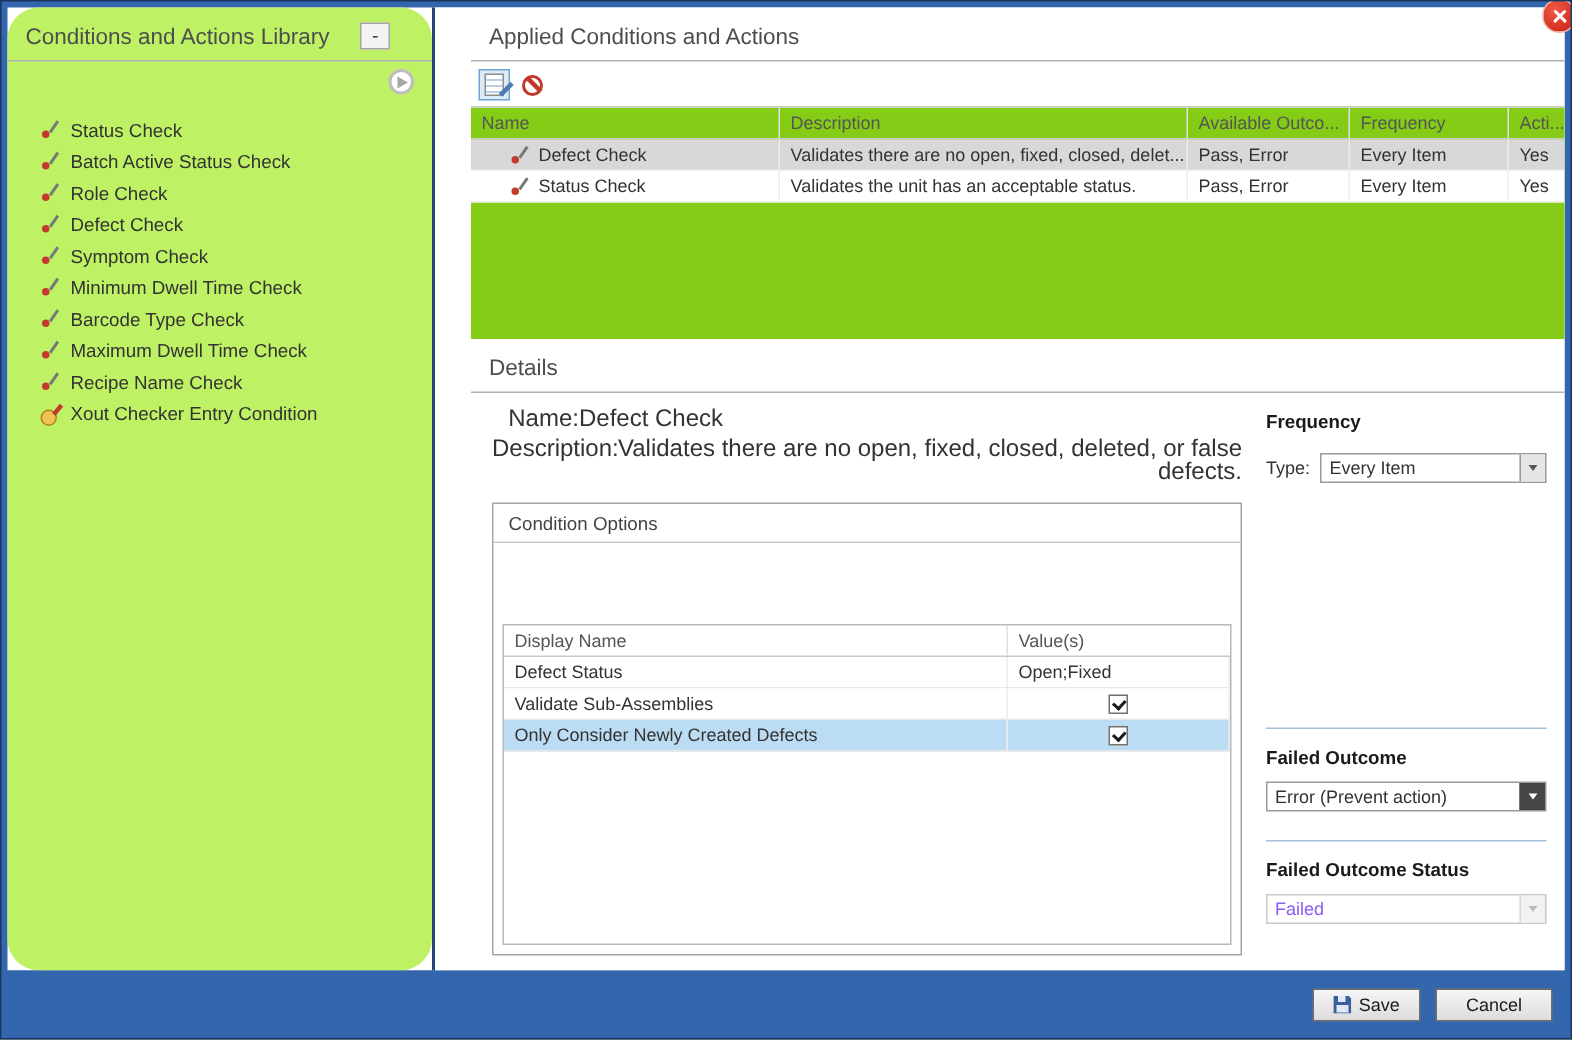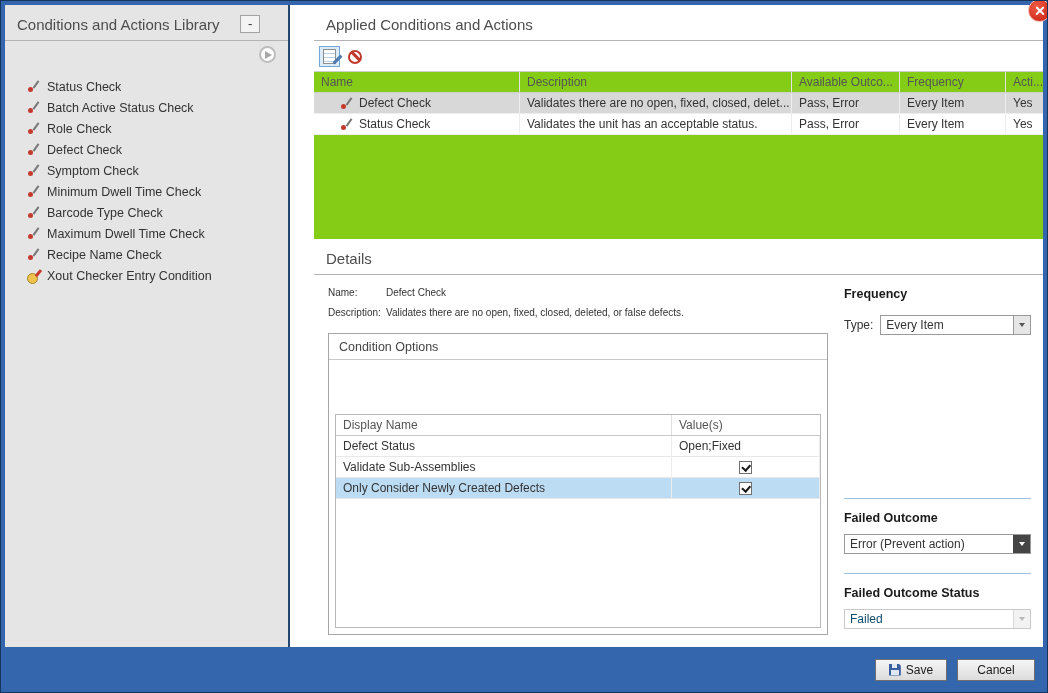--- a/index.html
+++ b/index.html
@@ -12,21 +12,21 @@
     background: #3466ad;
     border: 1px solid #17355d;
     overflow: hidden;
   }
   .content {
     position: absolute; top: 4px; left: 4px; right: 4px; bottom: 45px;
     display: flex; background: #fff;
   }
 
   
-  .left-panel { width: 300px; background: #e5e5e5; display: flex; flex-direction: column; }
+  .left-panel { width: 300px; background: #bef264; display: flex; flex-direction: column; border-radius: 21px; }
   .panel-divider { width: 2px; background: #23476f; }
 
   .lib-header {
     display: flex; align-items: center; justify-content: space-between;
     padding: 10px 28px 7px 12px; border-bottom: 1px solid #b3b3b3;
   }
   .lib-title { font-size: 15px; color: #4d4d4d; }
   .collapse-btn {
     width: 20px; height: 18px; font-size: 13px; line-height: 14px;
     border: 1px solid #a3a3a3; background: #f3f3f3; color: #333;
@@ -96,21 +96,21 @@
   .grid-row { display: flex; height: 21px; line-height: 20px; color: #333; border-bottom: 1px solid #ededed; background: #fff; }
   .grid-row.selected { background: #d8d8d8; }
   .gr-cell { padding-left: 7px; border-right: 1px solid #ededed; overflow: hidden; white-space: nowrap; }
   .col-name { width: 206px; } .col-desc { width: 272px; } .col-avail { width: 108px; } .col-freq { width: 106px; }
   .col-act { flex: 1; border-right: none; }
   .name-cell { display: flex; align-items: center; gap: 6px; padding-left: 26px; }
 
   .details-section { flex: 1; display: flex; flex-direction: column; }
   .details-body { flex: 1; display: flex; padding: 10px 12px 10px 14px; }
   .details-left { width: 500px; display: flex; flex-direction: column; }
-  .kv-row { display: flex; font-size: 10px; color: #333; margin-bottom: 5px; line-height: 15px; }
+  .kv-row { display: flex; font-size: 16px; color: #333; margin-bottom: 5px; line-height: 15px; text-align: right; }
   .kv-label { width: 58px; flex: 0 0 58px; }
 
   .cond-box { margin-top: 8px; border: 1px solid #a6a6a6; height: 302px; display: flex; flex-direction: column; gap: 48px; }
   .cond-box-title { font-size: 12.5px; color: #444; padding: 6px 10px 5px; border-bottom: 1px solid #c9c9c9; }
   .cond-table { margin: 6px; border: 1px solid #b8b8b8; flex: 1; background: #fff; font-size: 12px; overflow: hidden; }
   .ct-header { display: flex; height: 21px; line-height: 20px; color: #555; border-bottom: 1px solid #c9c9c9; }
   .ct-h-cell { padding-left: 7px; border-right: 1px solid #e0e0e0; }
   .ct-col-name { width: 336px; } .ct-col-val { flex: 1; border-right: none; }
   .ct-row { display: flex; height: 21px; line-height: 20px; color: #333; border-bottom: 1px solid #e8e8e8; background: #fff; }
   .ct-row.highlight { background: #bcdcf4; }
@@ -129,21 +129,21 @@
   .type-row { display: flex; align-items: center; gap: 7px; margin-top: 14px; }
 
   .combo { flex: 1; height: 20px; border: 1px solid #9a9a9a; background: #fff; display: flex; align-items: stretch; }
   .combo-full { width: 100%; margin-top: 9px; }
   .combo-text { flex: 1; padding-left: 5px; line-height: 18px; white-space: nowrap; overflow: hidden; }
   .combo-btn { width: 17px; border-left: 1px solid #9a9a9a; background: #e6e6e6; display: flex; align-items: center; justify-content: center; }
   .combo-btn.dark { background: #454545; border-left-color: #454545; }
   .dd-arrow { width: 0; height: 0; border-left: 3.5px solid transparent; border-right: 3.5px solid transparent; border-top: 4px solid #555; }
   .combo-btn.dark .dd-arrow { border-top-color: #fff; }
   .combo.disabled { border-color: #c9c9c9; }
-  .combo.disabled .combo-text { color: #0c4a6e; }
+  .combo.disabled .combo-text { color: #8b5cf6; }
   .combo.disabled .combo-btn { background: #f2f2f2; border-left-color: #d9d9d9; }
   .combo.disabled .dd-arrow { border-top-color: #b9b9b9; }
 
   .sep { height: 1px; background: #a3bfdd; }
   .sep-1 { margin-top: 163px; }
   .sep-2 { margin-top: 19px; }
   .mt12 { margin-top: 12px; }
 
   
   .footer {

